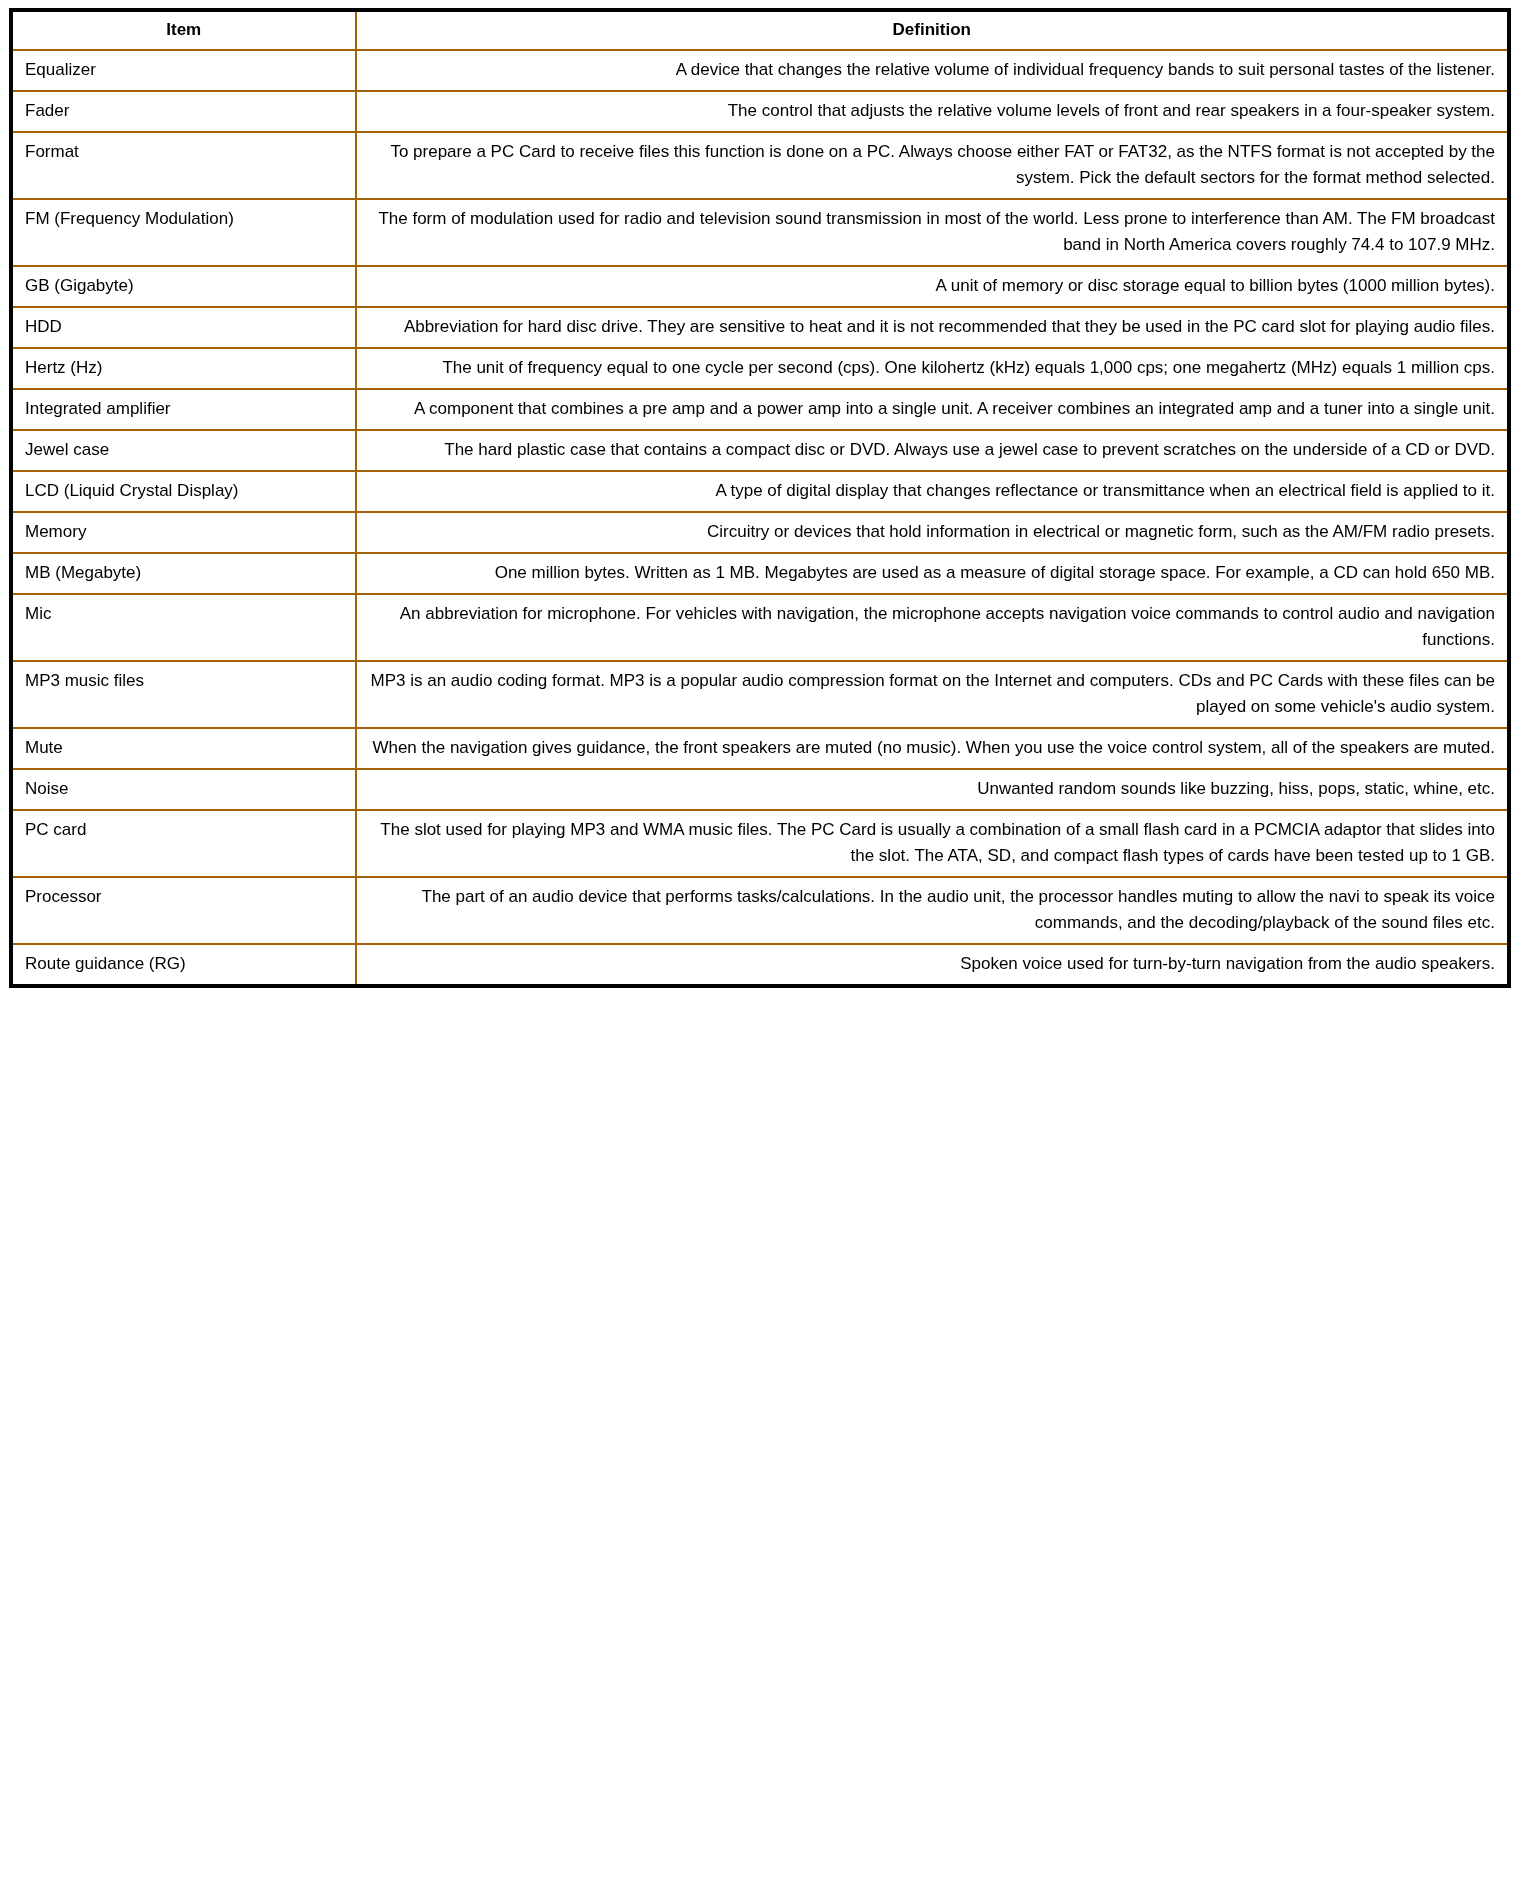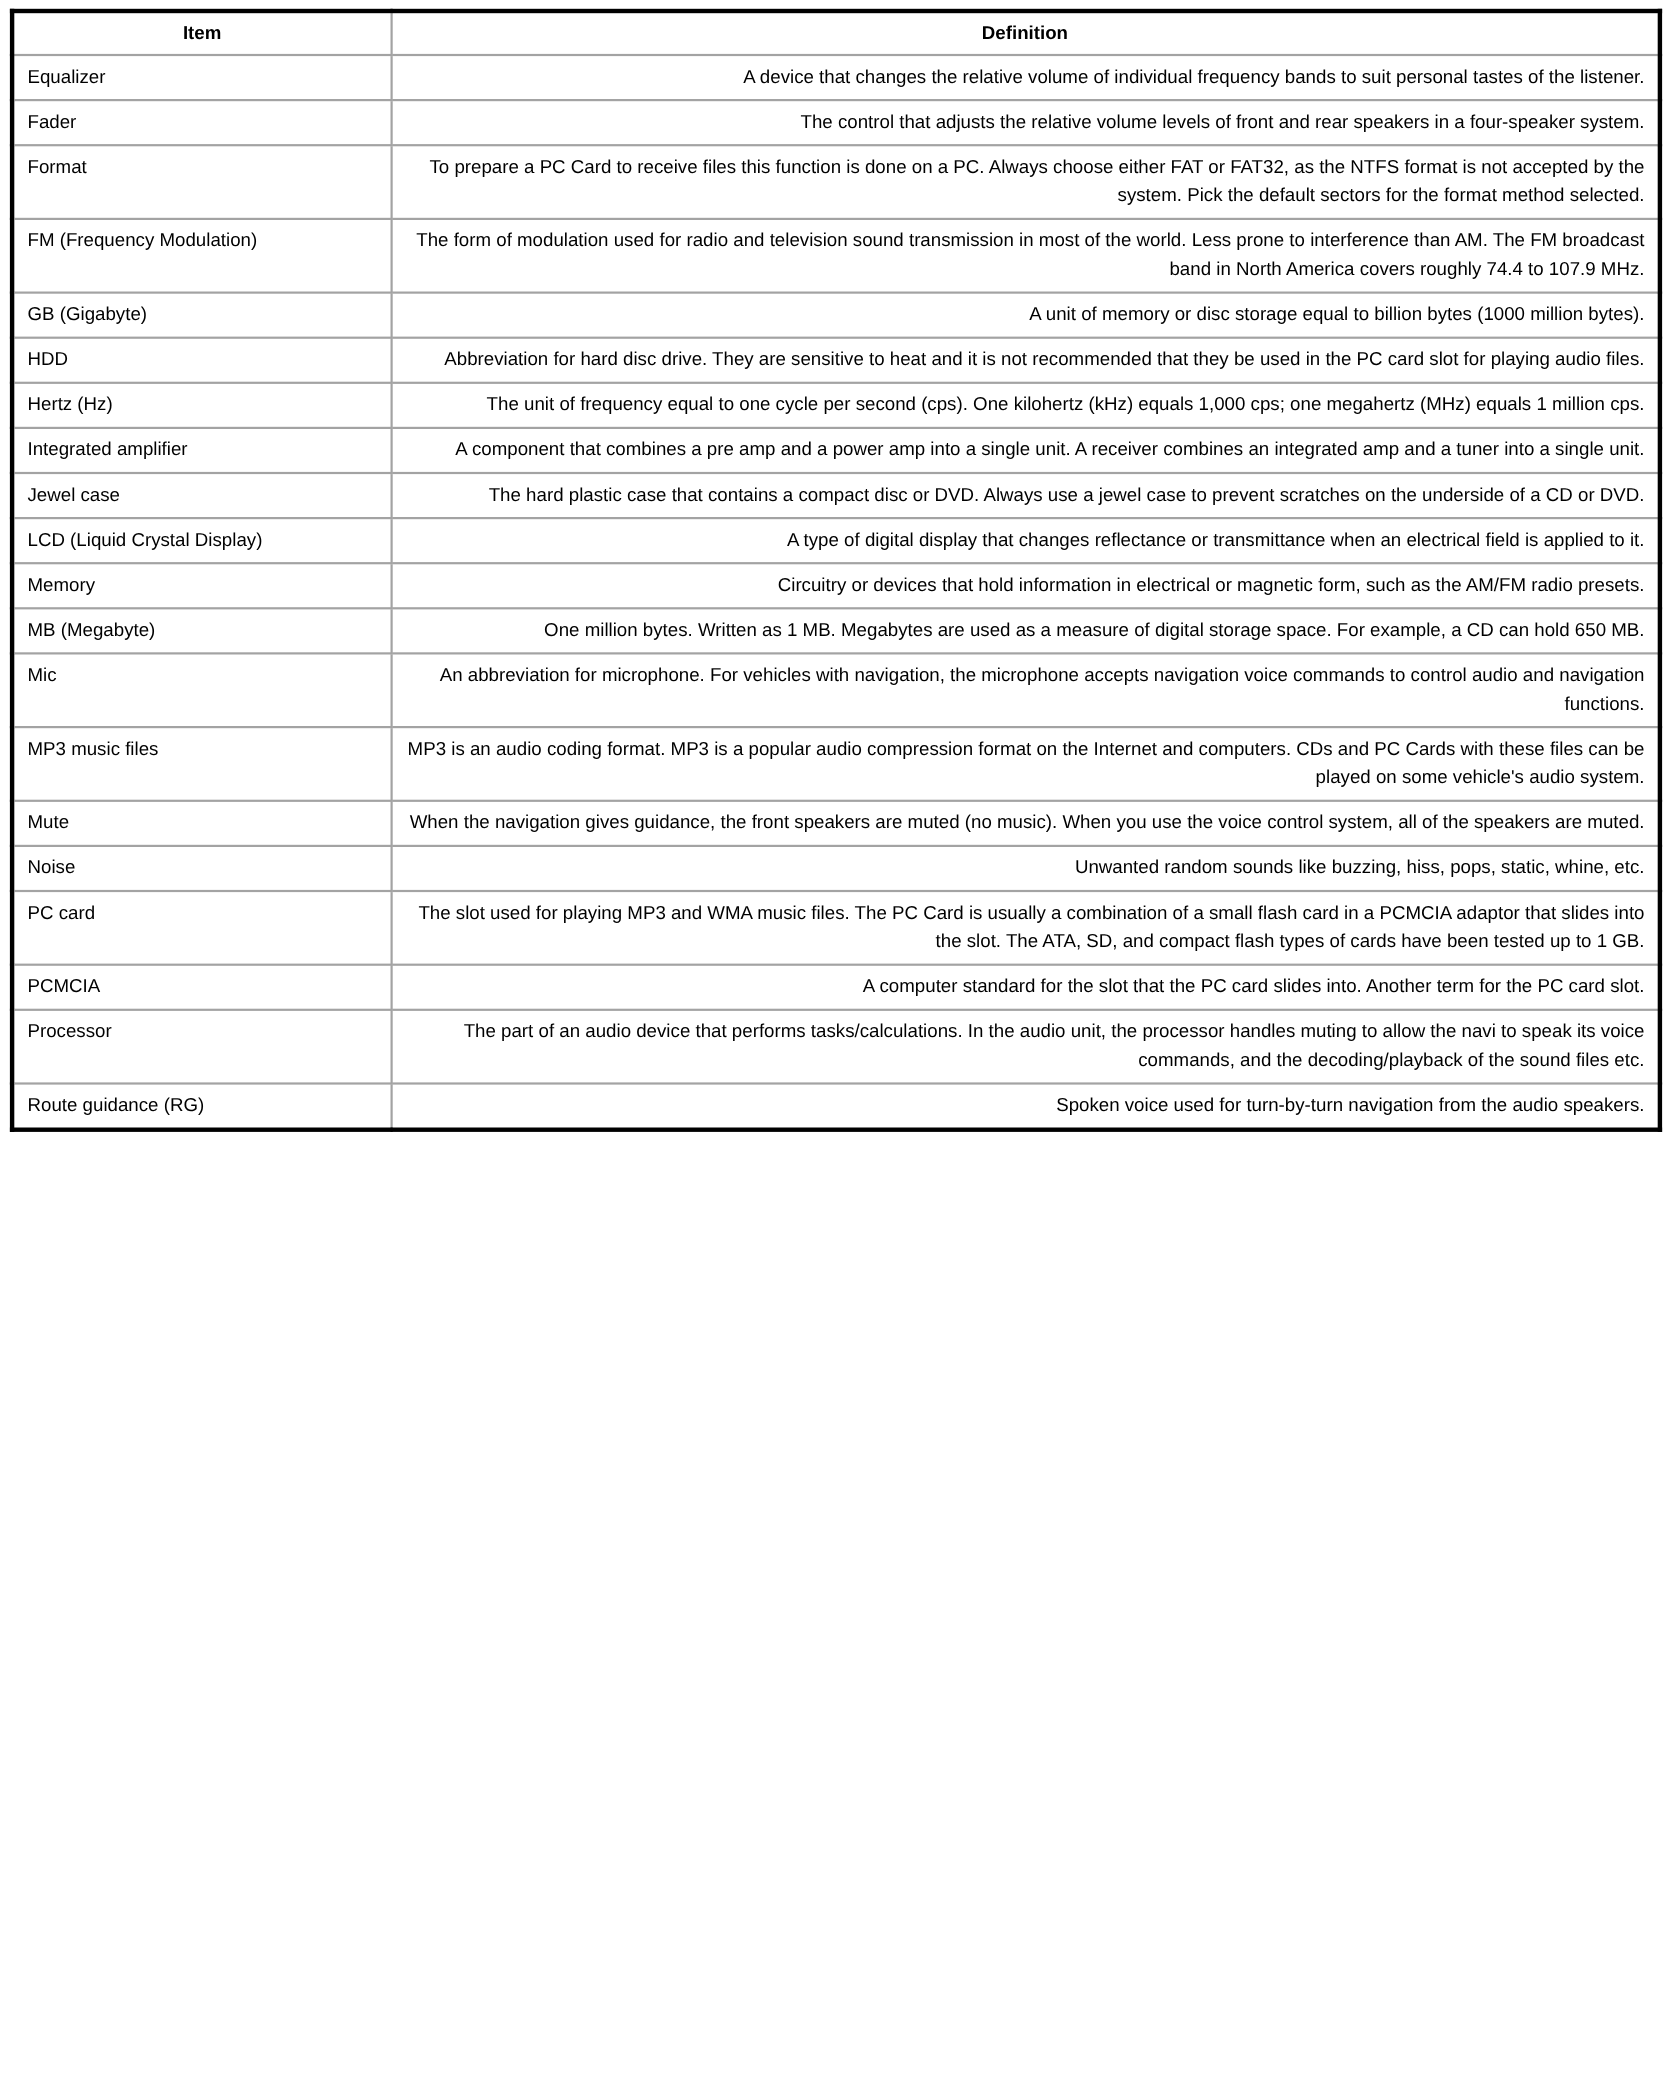--- a/index.html
+++ b/index.html
@@ -16,21 +16,21 @@
     background: #ffffff;
   }
   table.glossary {
     width: 100%;
     border-collapse: collapse;
     border: 4px solid #000000;
     table-layout: fixed;
   }
   table.glossary th,
   table.glossary td {
-    border: 2px solid #a3a3a3;
+    border: 2px solid #a16207;
     font-size: 17px;
     line-height: 26px;
     color: #000000;
     vertical-align: top;
     box-sizing: border-box;
     padding: 6px 12px 7px 12px;
     word-wrap: break-word;
   }
   table.glossary th {
     text-align: center;
@@ -138,24 +138,20 @@
   <tr>
     <td class="item-cell">Noise</td>
     <td class="def-cell">Unwanted random sounds like buzzing, hiss, pops, static, whine, etc.</td>
   </tr>
 
   <tr>
     <td class="item-cell">PC card</td>
     <td class="def-cell">The slot used for playing MP3 and WMA music files. The PC Card is usually a combination of a small flash card in a PCMCIA adaptor that slides into the slot. The ATA, SD, and compact flash types of cards have been tested up to 1 GB.</td>
   </tr>
 
-  <tr>
-    <td class="item-cell">PCMCIA</td>
-    <td class="def-cell">A computer standard for the slot that the PC card slides into. Another term for the PC card slot.</td>
-  </tr>
 
   <tr>
     <td class="item-cell">Processor</td>
     <td class="def-cell">The part of an audio device that performs tasks/calculations. In the audio unit, the processor handles muting to allow the navi to speak its voice commands, and the decoding/playback of the sound files etc.</td>
   </tr>
 
 
   <tr>
     <td class="item-cell">Route guidance (RG)</td>
     <td class="def-cell">Spoken voice used for turn-by-turn navigation from the audio speakers.</td>

